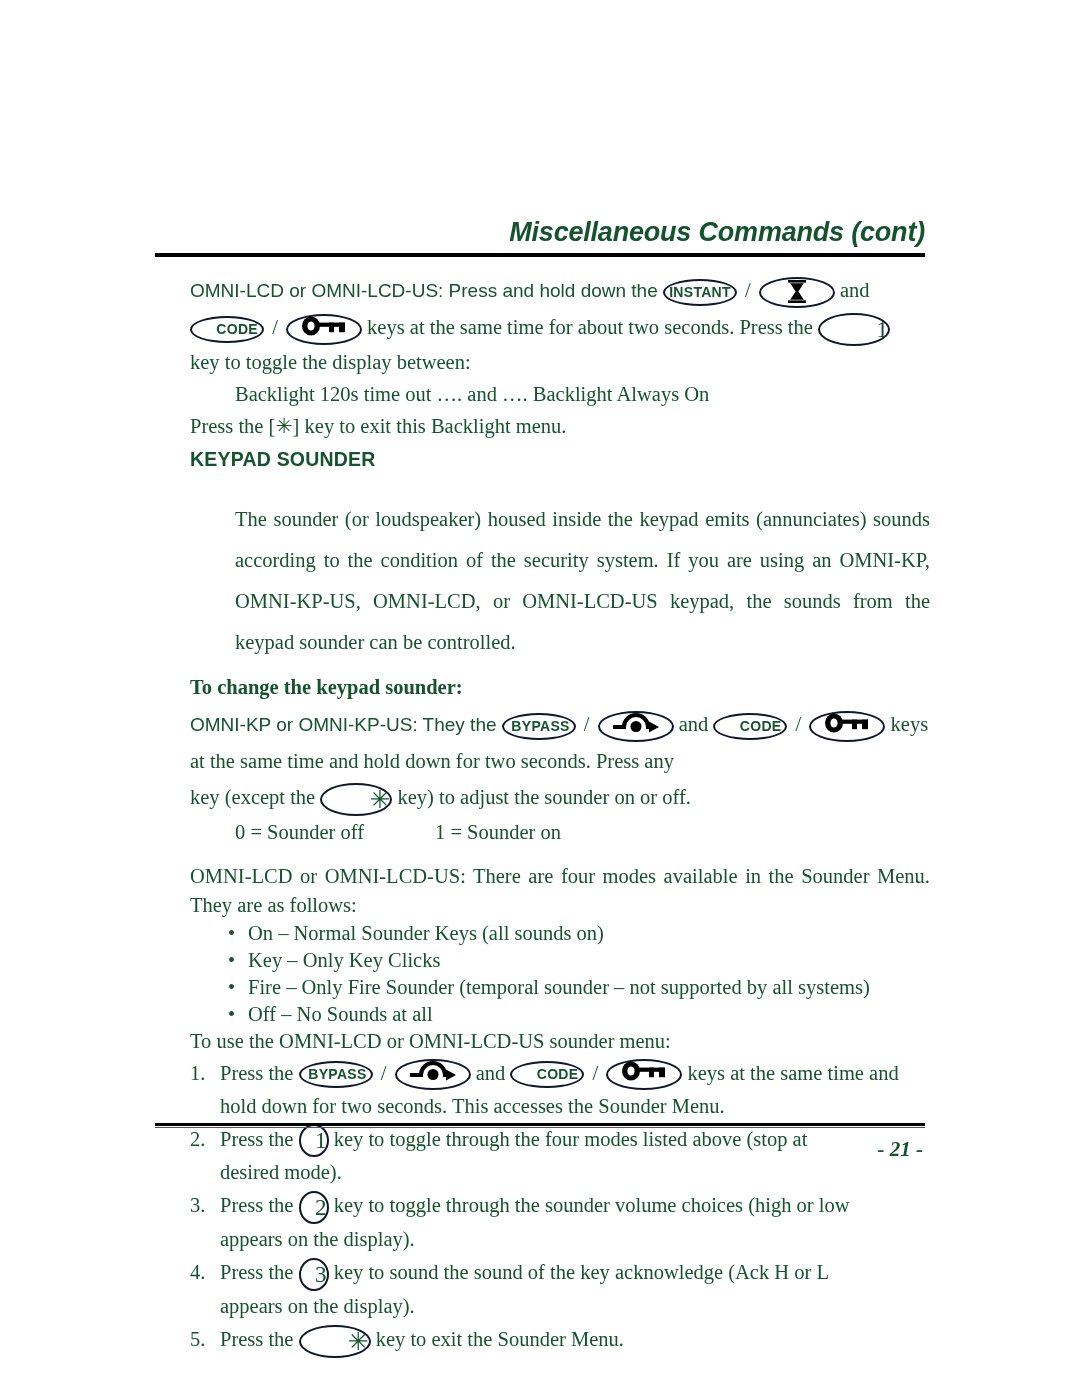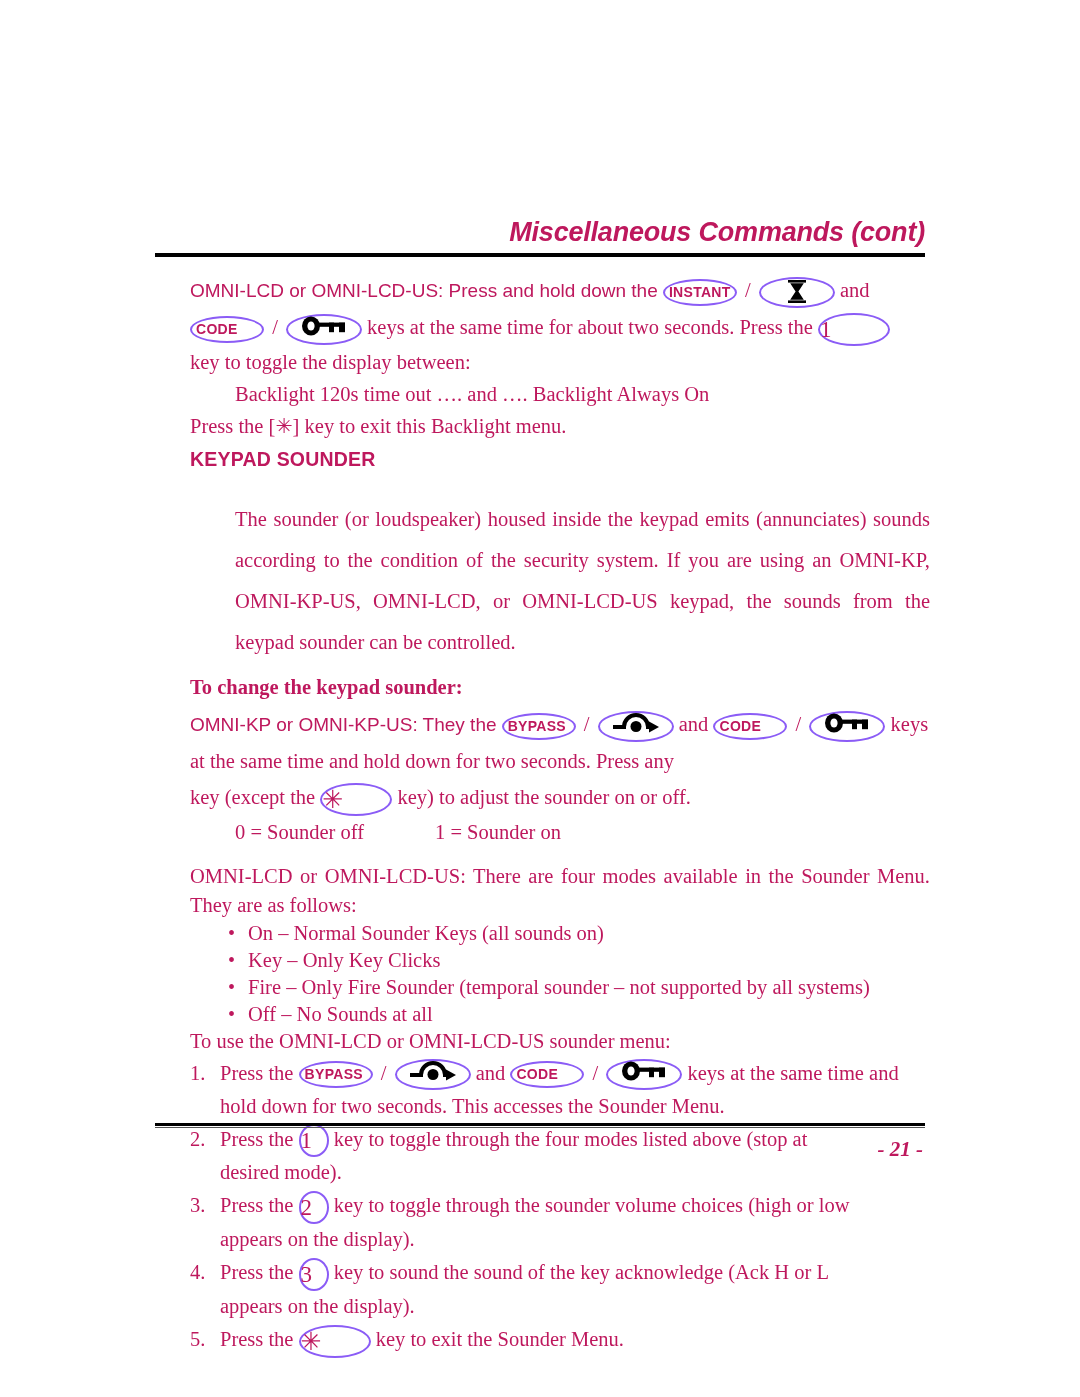--- a/index.html
+++ b/index.html
@@ -6,21 +6,21 @@
     margin: 0;
     padding: 0;
     background: #ffffff;
   }
   .page {
     position: relative;
     width: 1080px;
     height: 1397px;
     background: #ffffff;
     font-family: "Liberation Serif", "DejaVu Serif", serif;
-    color: #be185d;
+    color: #14532d;
     overflow: hidden;
   }
 
   
   .header-zone {
     position: absolute;
     left: 155px;
     top: 218px;
     width: 770px;
   }
@@ -79,24 +79,24 @@
   }
 
   .spacer-s { height: 8px; }
   .spacer-m { height: 14px; }
 
   
   .keycap {
     display: inline-block;
     vertical-align: middle;
     position: relative;
-    border: 2px solid #8b5cf6;
+    border: 2px solid #0f172a;
     border-radius: 50%;
     box-sizing: border-box;
-    text-align: left;
+    text-align: right;
     background: #fff;
   }
   .keycap.lbl {
     padding: 0 4px;
     height: 27px;
     line-height: 23px;
     font-family: "Liberation Sans", "DejaVu Sans", sans-serif;
     font-weight: bold;
     font-size: 14px;
     letter-spacing: 0.3px;

